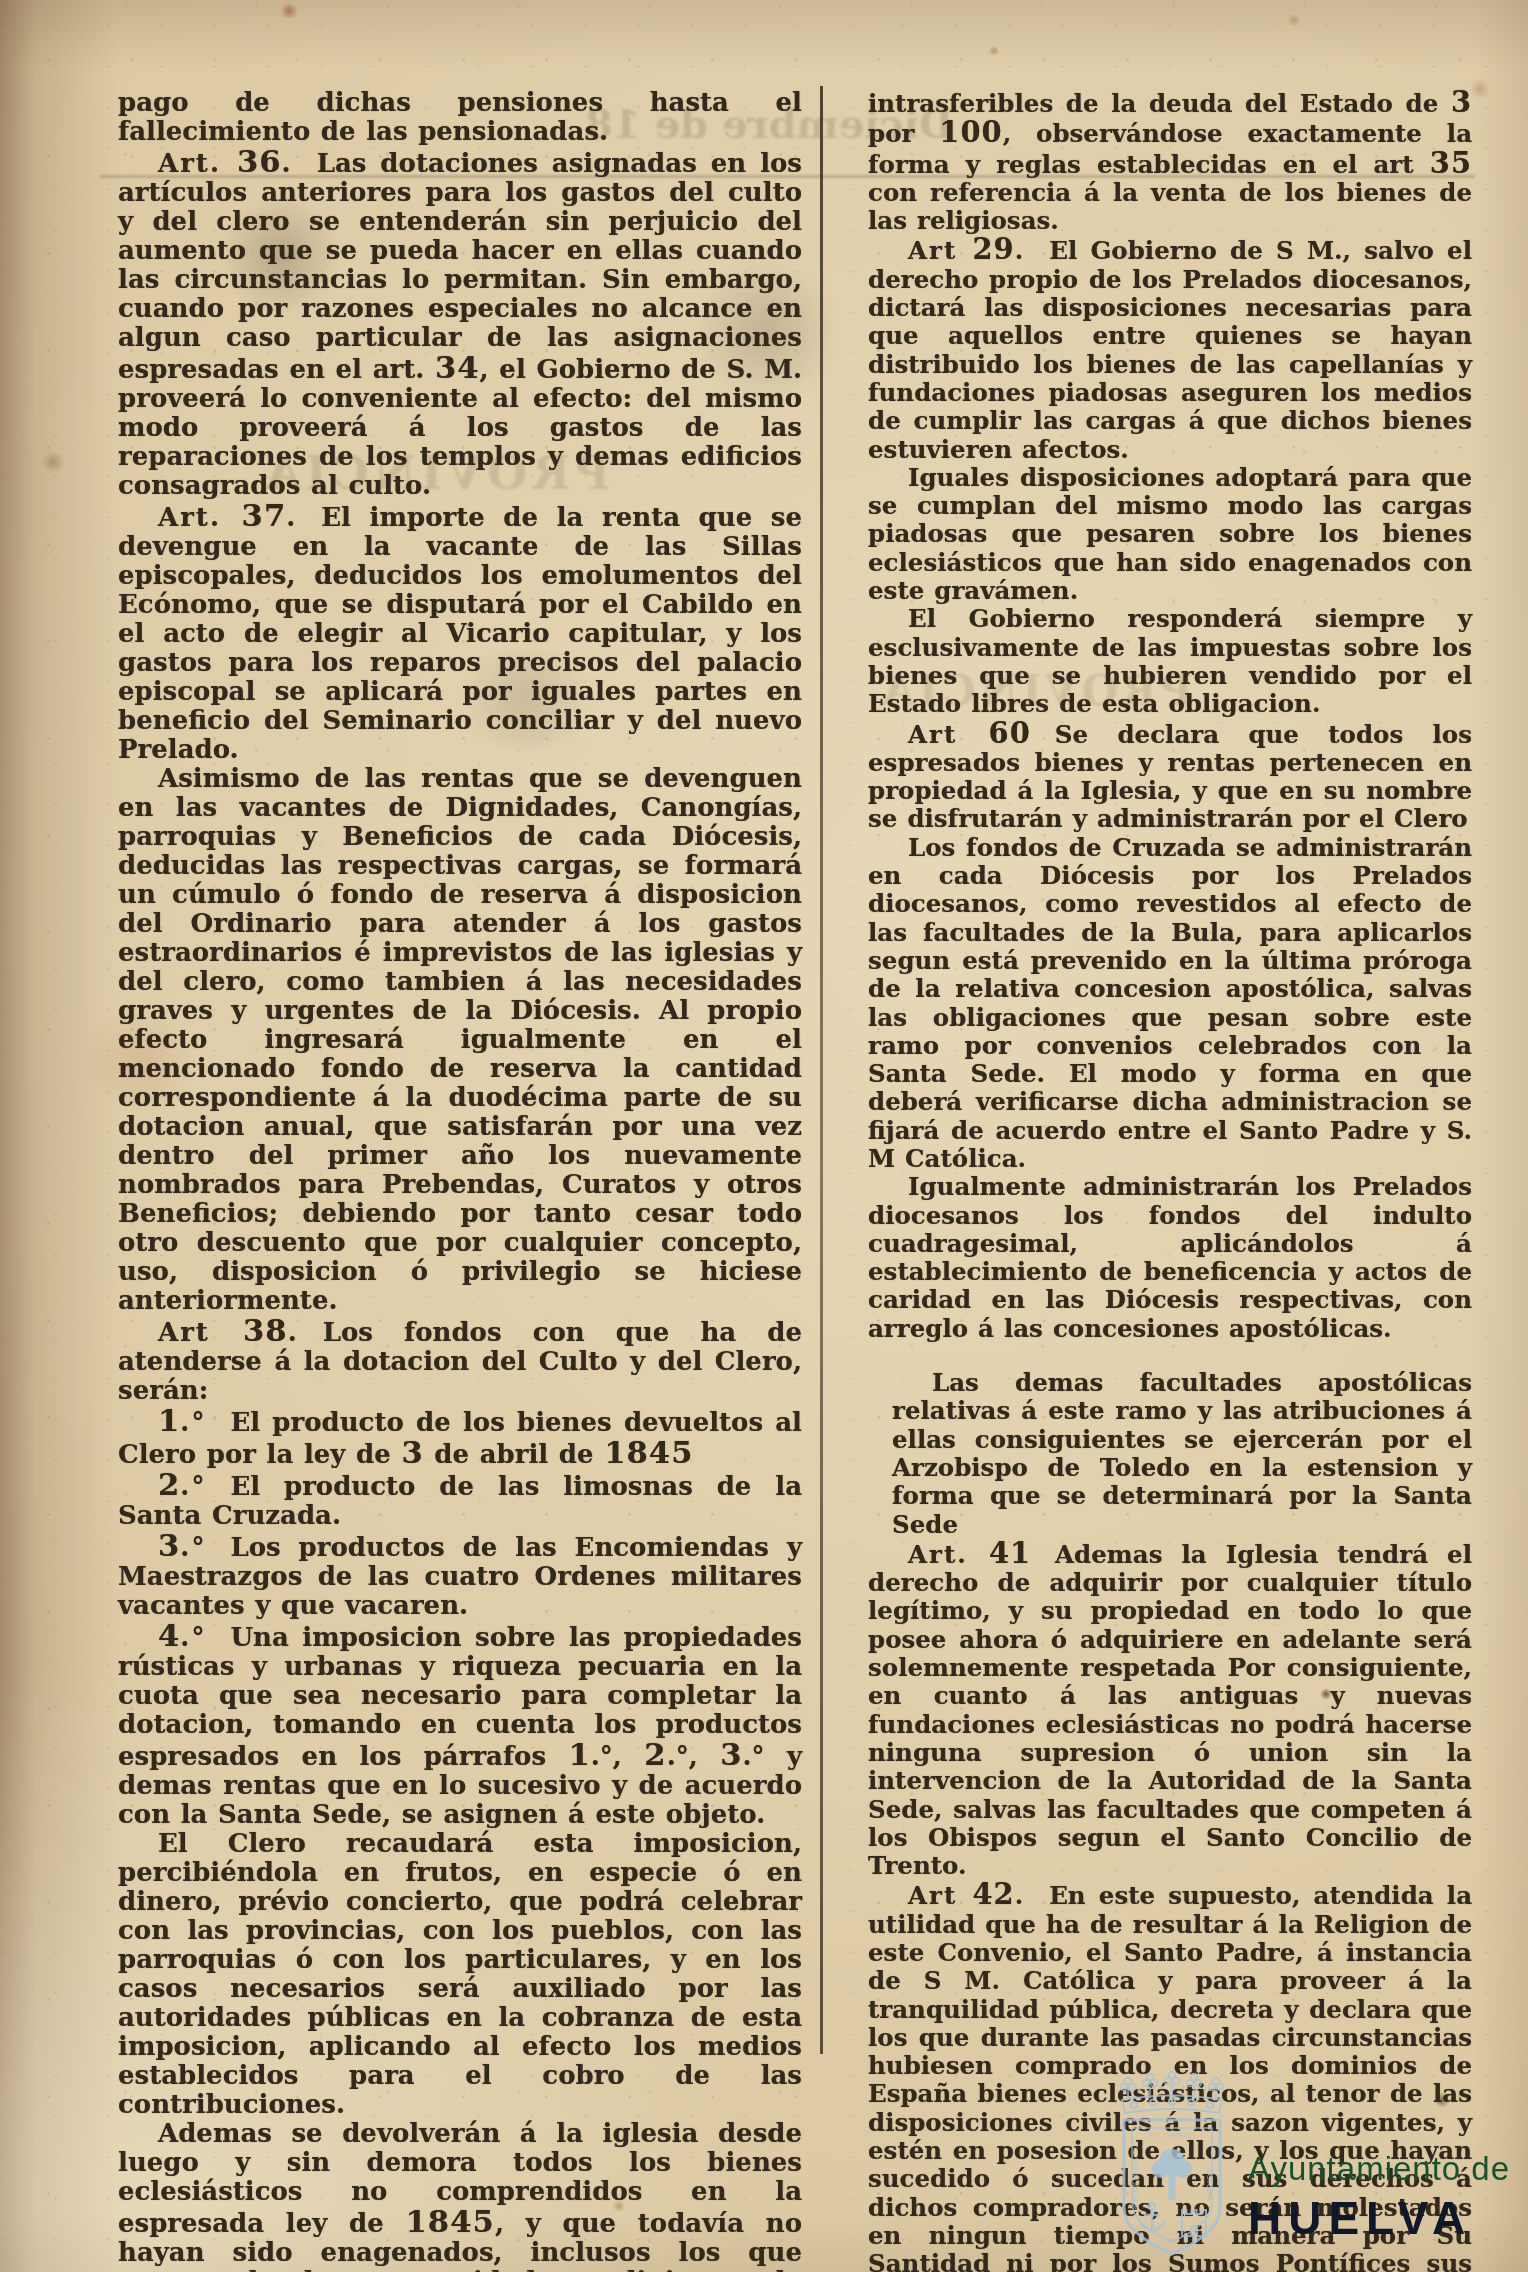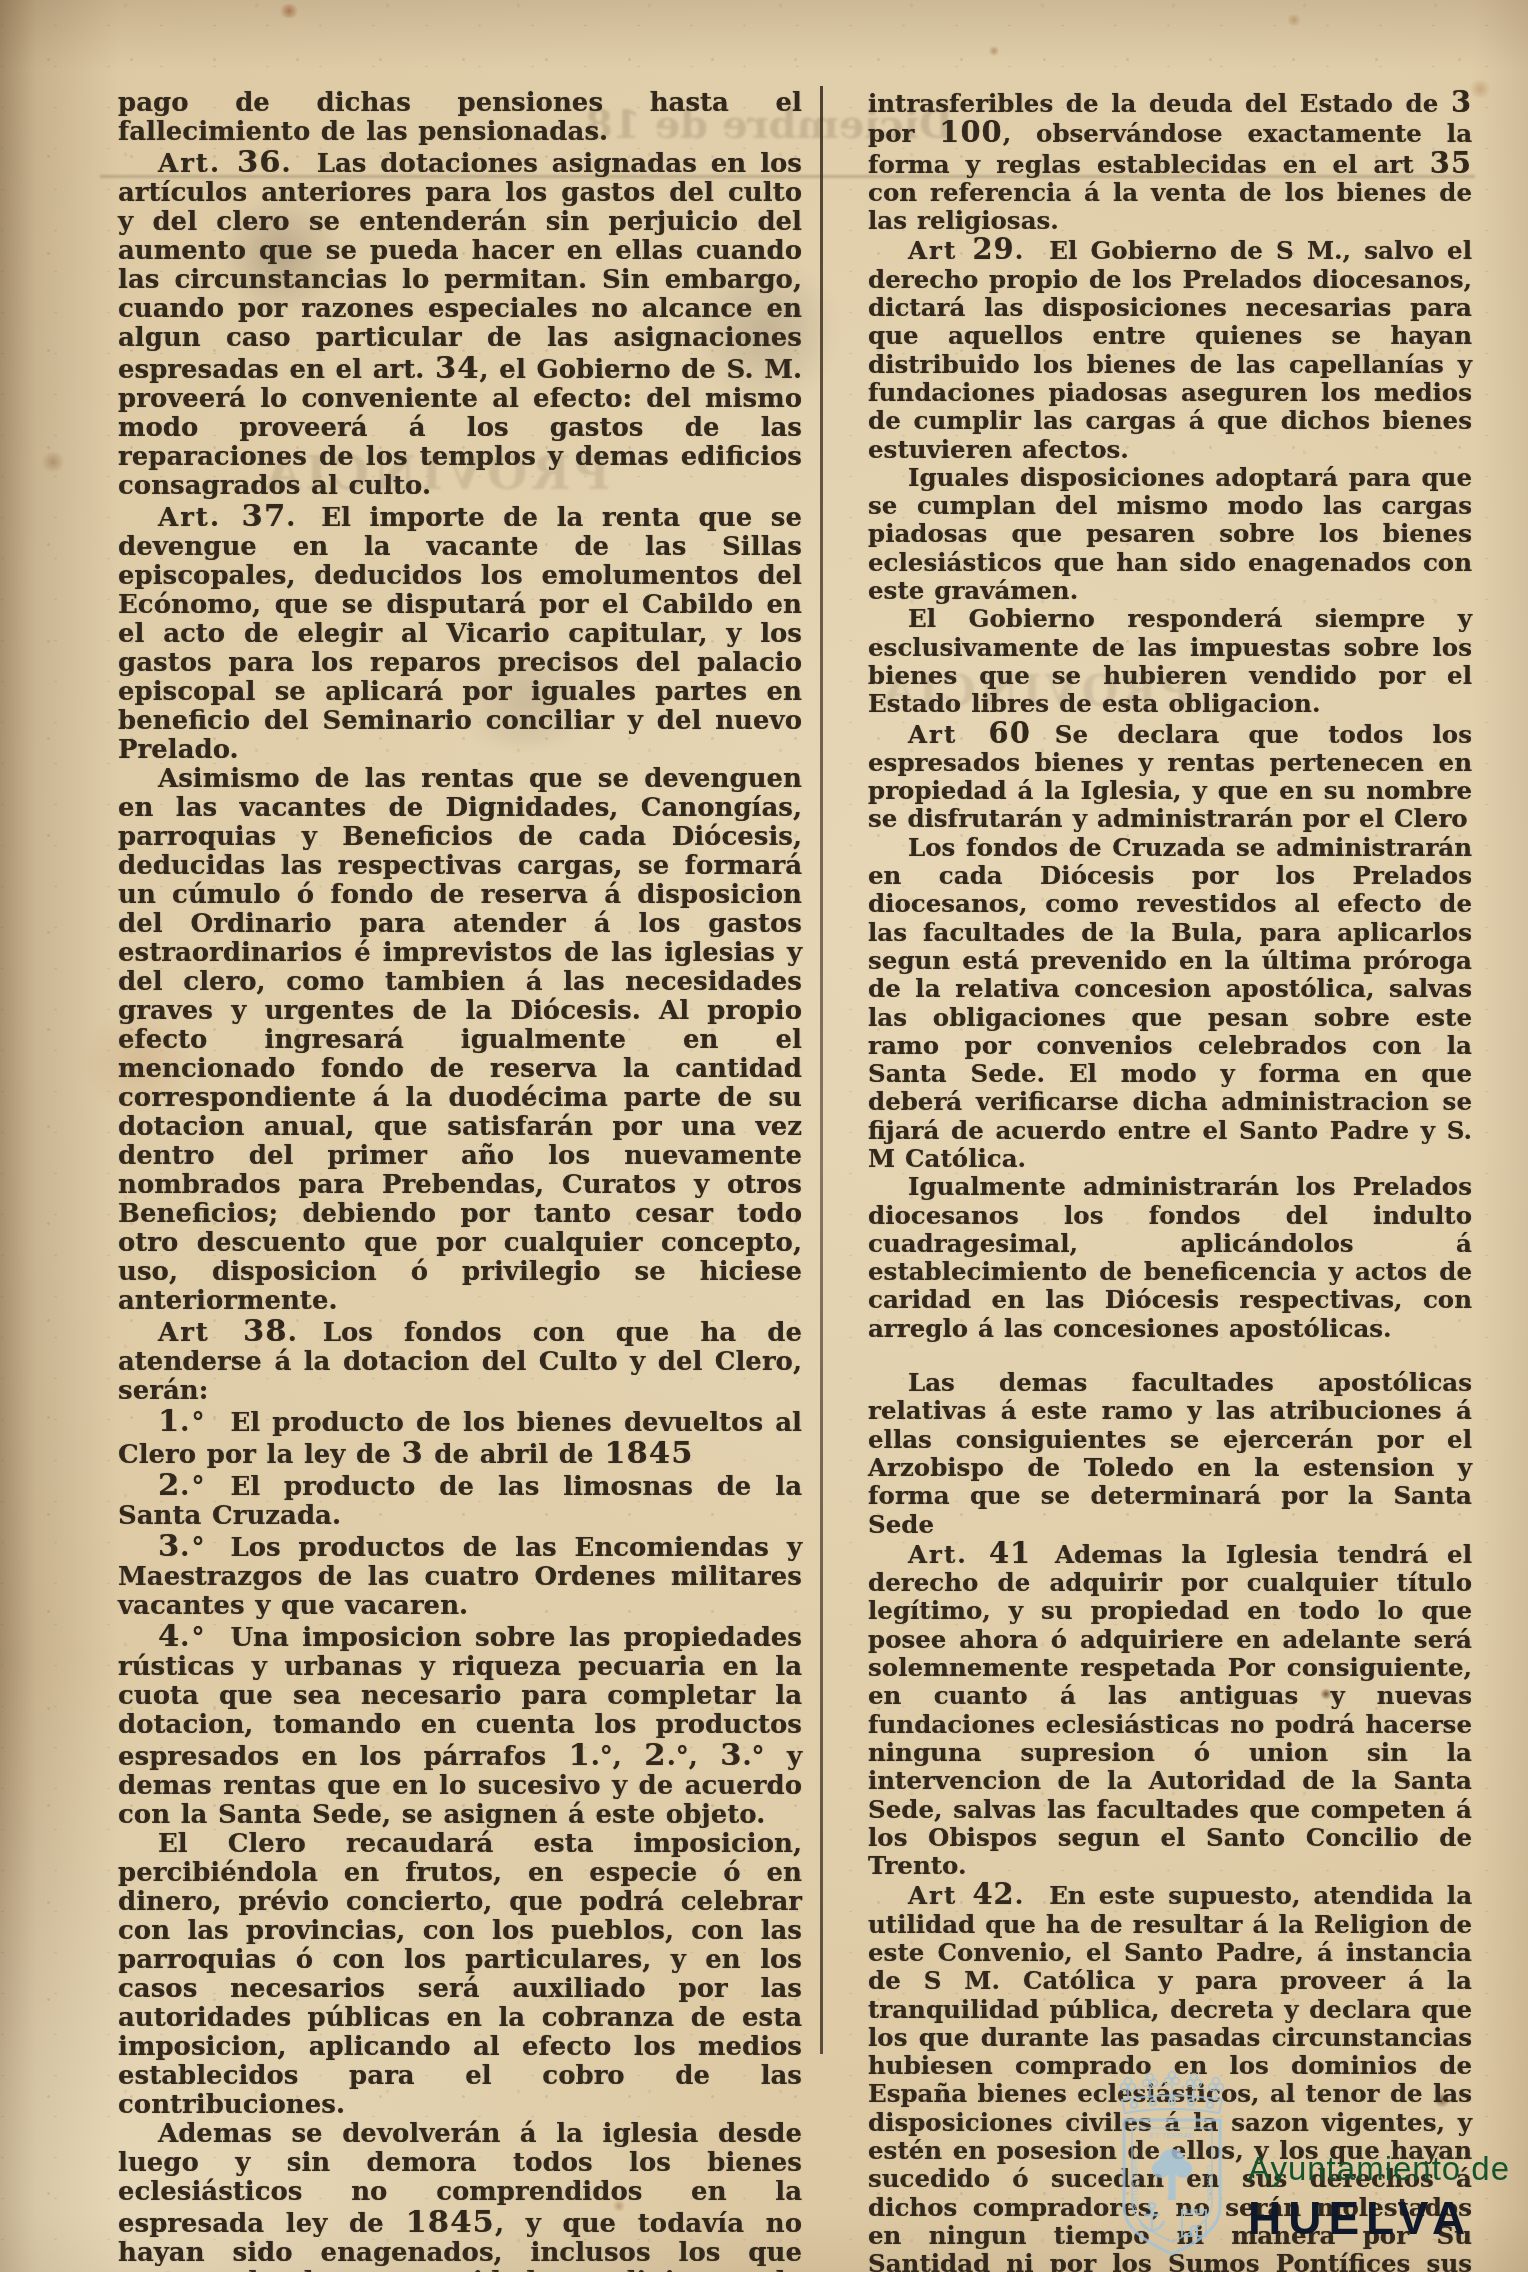--- a/index.html
+++ b/index.html
@@ -50,21 +50,21 @@
     filter:blur(.4px);}
   .bleed-rule{position:absolute;left:100px;top:175px;width:1375px;height:3px;
     background:rgba(96,78,55,.28);filter:blur(1px);}
 
   
   .col{position:absolute;top:88px;color:#33281c;font-weight:700;text-align:justify;}
   #col-left{left:118px;width:684px;font-size:26px;line-height:29px;}
   #col-right{left:868px;width:604px;font-size:24.5px;line-height:28.3px;}
   .para{margin:0;word-spacing:.06em;text-shadow:0 0 1px rgba(51,40,28,.55);}
   .ind{text-indent:40px;}
-  .gap{margin-top:26px;}
+  .gap{margin-top:26px;margin-left:24px;}
   .art{letter-spacing:2px;margin-right:24px;}
   .num{font-size:1.18em;line-height:1;letter-spacing:1px;}
 
   
   .watermark{position:absolute;left:1106px;top:2070px;opacity:.82;}
   .wm-text{position:absolute;left:1248px;top:2150px;font-family:"Liberation Sans",sans-serif;}
   .wm-l1{font-size:33px;color:#14532d;font-weight:400;letter-spacing:1px;}
   .wm-l2{font-size:46px;color:#0f172a;font-weight:700;letter-spacing:7px;margin-top:3px;}
   .crest{stroke:#a2c2da;fill:none;stroke-width:2;}
   .crest .fill{fill:#a2c2da;stroke:none;}

